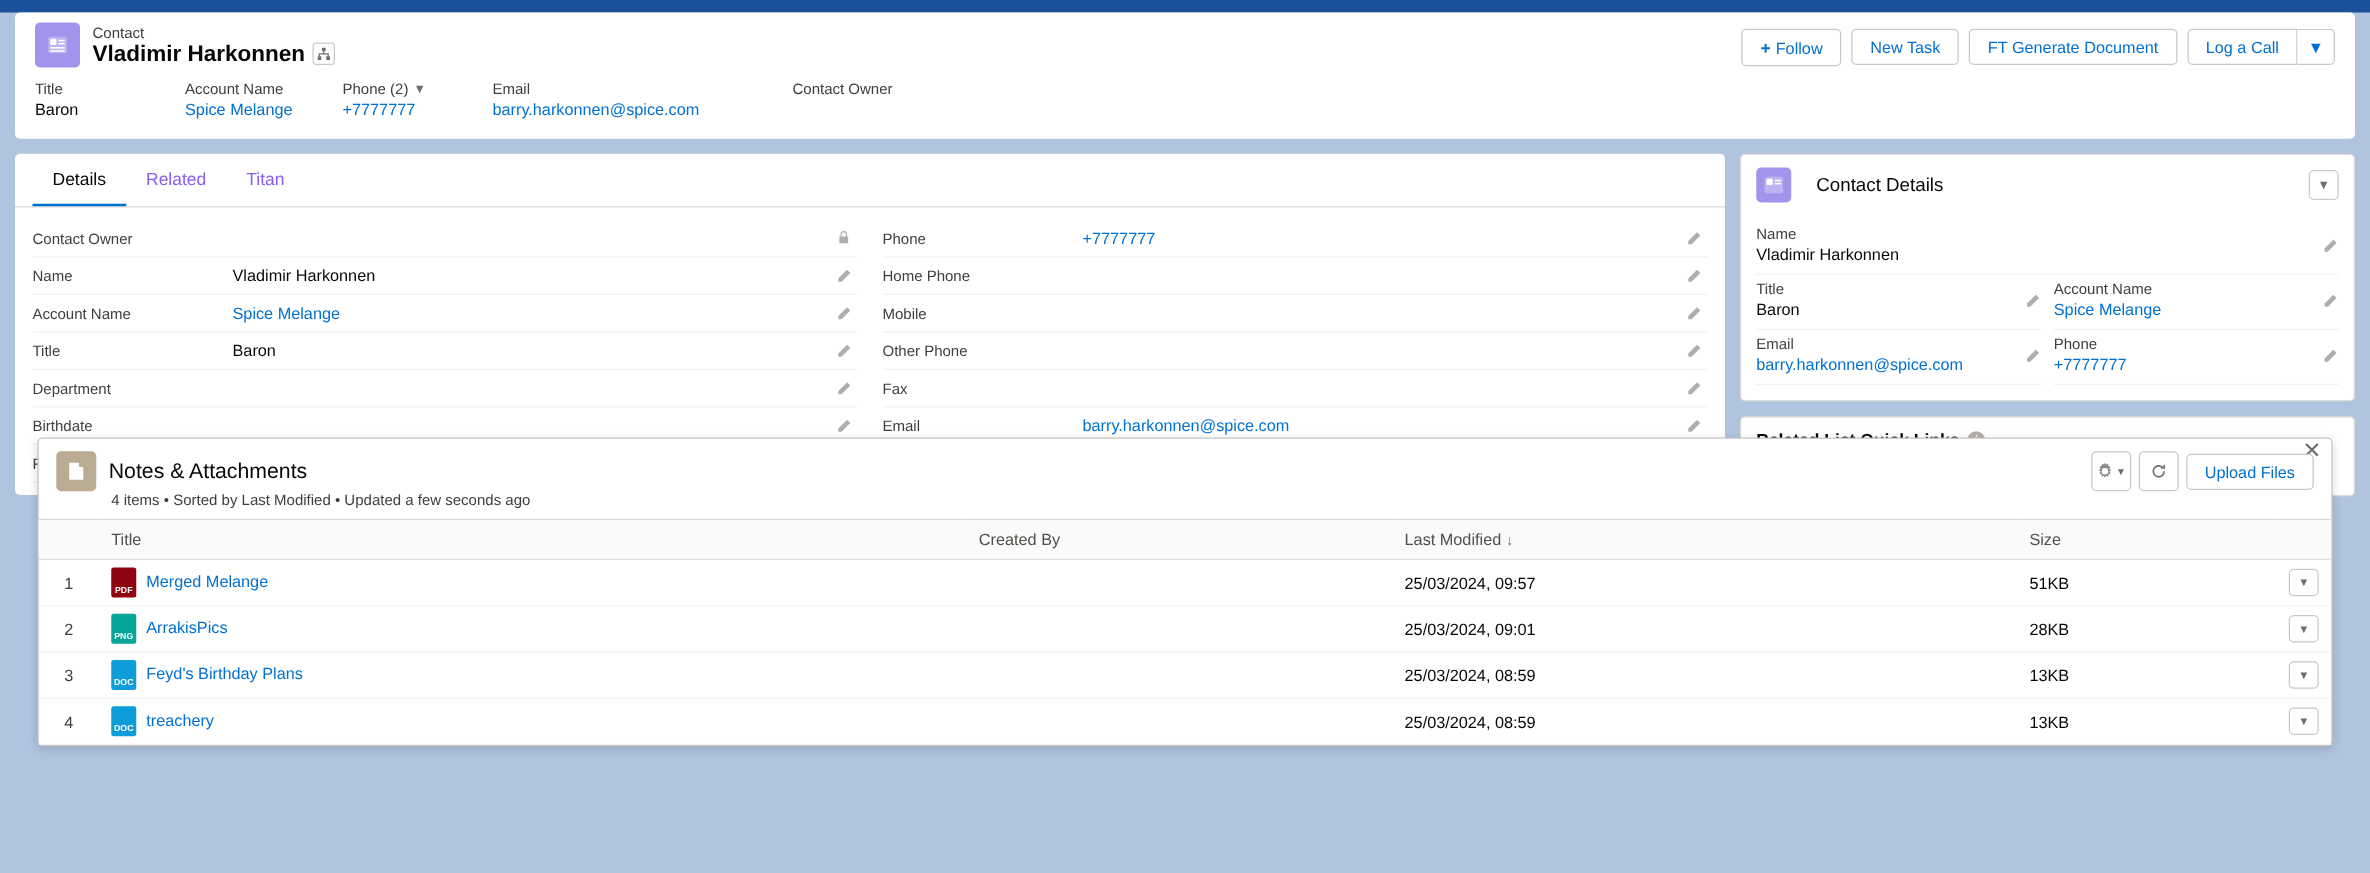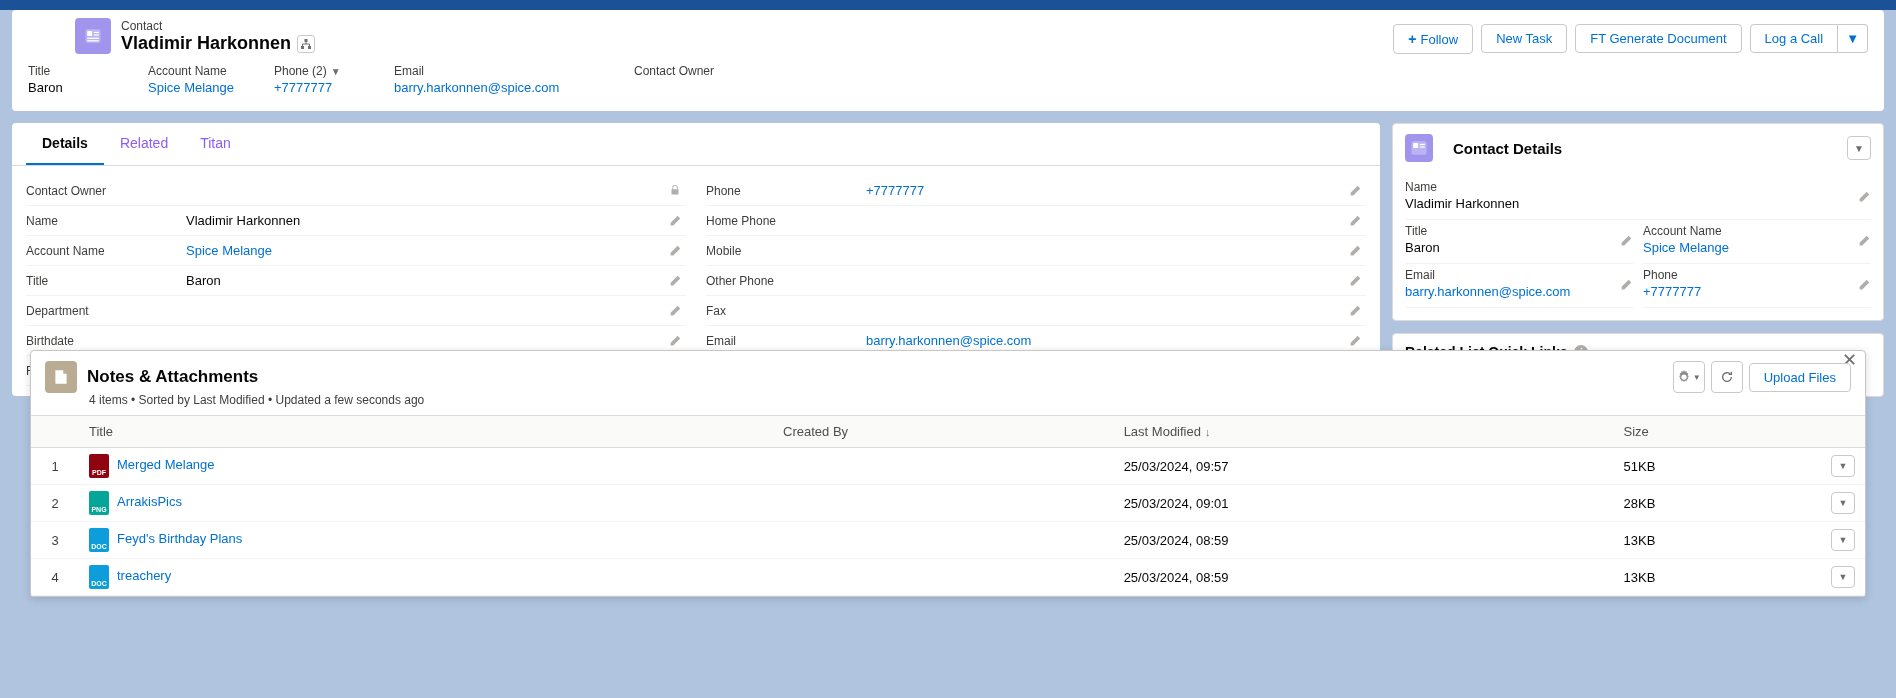--- a/index.html
+++ b/index.html
@@ -4,21 +4,21 @@
 <style>
 * { box-sizing: border-box; margin: 0; padding: 0; }
 body { font-family: "Salesforce Sans", Arial, sans-serif; font-size: 13px; color: #080707; background: #b0c4df; width: 1896px; height: 698px; overflow: hidden; position: relative; }
 a { color: #0070d2; text-decoration: none; cursor: pointer; }
 
 
 .top-bar { height: 10px; background: #1b5297; }
 
 
 .header-card { background: #fff; margin: 0 12px; border-radius: 4px; position: relative; }
-.header-top { display: flex; align-items: flex-end; padding: 8px 16px 4px 16px; margin-left: 47px; }
+.header-top { display: flex; align-items: center; padding: 8px 16px 4px 16px; }
 .record-icon { width: 36px; height: 36px; background: #a094ed; border-radius: 4px; display: flex; align-items: center; justify-content: center; color: #fff; margin-right: 10px; }
 .record-icon svg { width: 20px; height: 20px; fill: #fff; }
 .record-label { font-size: 12px; color: #3e3e3c; }
 .record-name { font-size: 18px; font-weight: 700; color: #080707; display: flex; align-items: center; gap: 6px; }
 .hierarchy-icon { width: 18px; height: 18px; border: 1px solid #c9c9c9; border-radius: 3px; display: inline-flex; align-items: center; justify-content: center; font-size: 10px; color: #706e6b; cursor: pointer; }
 .header-actions { margin-left: auto; display: flex; gap: 8px; align-items: flex-start; padding-top: 4px; }
 .btn { background: #fff; border: 1px solid #c9c9c9; border-radius: 4px; padding: 6px 14px; font-size: 13px; color: #0070d2; cursor: pointer; display: inline-flex; align-items: center; gap: 4px; }
 .btn-group { display: flex; }
 .btn-group .btn:first-child { border-top-right-radius: 0; border-bottom-right-radius: 0; }
 .btn-group .btn-dd { border-top-left-radius: 0; border-bottom-left-radius: 0; border-left: none; padding: 6px 8px; }
@@ -31,58 +31,58 @@
 .chev-down { font-size: 10px; color: #706e6b; }
 
 
 .main-area { display: flex; gap: 12px; margin: 12px 12px 0 12px; align-items: flex-start; }
 .left-col { flex: 1; background: #fff; border-radius: 4px; }
 .right-col { width: 492px; display: flex; flex-direction: column; gap: 12px; }
 
 
 .tabs { display: flex; border-bottom: 1px solid #dddbda; padding: 0 14px; }
 .tab { padding: 12px 16px; font-size: 14px; color: #8b5cf6; cursor: pointer; border-bottom: 2px solid transparent; }
-.tab.active { color: #080707; font-weight: 700; border-bottom-color: #0070d2; }
+.tab.active { color: #080707; font-weight: 400; border-bottom-color: #0070d2; }
 
 
 .details-grid { display: flex; padding: 10px 14px; gap: 20px; }
 .details-col { flex: 1; }
 .detail-row { display: flex; align-items: center; padding: 6px 0; border-bottom: 1px solid #f3f2f2; position: relative; min-height: 30px; }
 .detail-label { width: 160px; font-size: 12px; color: #3e3e3c; }
 .detail-value { flex: 1; font-size: 13px; }
 .pencil { width: 14px; height: 14px; color: #b0adab; cursor: pointer; position: absolute; right: 4px; }
 .pencil svg { width: 14px; height: 14px; fill: currentColor; }
 .lock-icon { width: 14px; height: 14px; color: #b0adab; position: absolute; right: 4px; }
 
 
 .panel { background: #fff; border-radius: 4px; border: 1px solid #dddbda; }
 .panel-header { display: flex; align-items: center; padding: 10px 12px; gap: 10px; }
 .panel-header .record-icon { width: 28px; height: 28px; }
-.panel-title { font-size: 15px; font-weight: 700; }
+.panel-title { font-size: 15px; font-weight: 400; }
 .panel-dd { margin-left: auto; width: 24px; height: 24px; border: 1px solid #c9c9c9; border-radius: 4px; display: flex; align-items: center; justify-content: center; cursor: pointer; font-size: 10px; color: #706e6b; }
 .cd-body { padding: 4px 12px 12px 12px; }
 .cd-row { display: flex; gap: 10px; }
 .cd-field { flex: 1; padding: 4px 0 8px 0; border-bottom: 1px solid #f3f2f2; position: relative; }
 .cd-field .detail-label { display: block; margin-bottom: 2px; width: auto; }
 .cd-field .pencil { right: 0; top: 14px; }
 
 .rllinks { background: #fff; border-radius: 4px; padding: 10px 12px; border: 1px solid #dddbda; }
 .rllinks-title { font-size: 14px; font-weight: 600; display: flex; align-items: center; gap: 6px; }
 .info-icon { width: 14px; height: 14px; border-radius: 50%; background: #b0adab; color: #fff; font-size: 10px; display: inline-flex; align-items: center; justify-content: center; font-style: italic; }
 .ql-row { display: flex; gap: 30px; margin-top: 8px; }
 .ql { display: flex; align-items: center; gap: 6px; font-size: 13px; }
 .ql-icon { width: 18px; height: 18px; border-radius: 3px; display: flex; align-items: center; justify-content: center; color: #fff; }
 .ql-icon.opp { background: #fcb95b; }
 .ql-icon.notes { background: #baac93; }
 
 
 .na-panel { position: absolute; left: 30px; right: 30px; top: 350px; background: #fff; border: 1px solid #c9c7c5; border-radius: 4px; box-shadow: 0 2px 8px rgba(0,0,0,0.15); }
 .na-header { display: flex; align-items: center; padding: 10px 14px 2px 14px; gap: 10px; position: relative; }
 .na-icon { width: 32px; height: 32px; background: #baac93; border-radius: 4px; display: flex; align-items: center; justify-content: center; color: #fff; }
-.na-title { font-size: 17px; font-weight: 700; }
+.na-title { font-size: 17px; font-weight: 400; }
 .na-close { position: absolute; right: 8px; top: -2px; font-size: 18px; color: #706e6b; cursor: pointer; background: none; border: none; }
 .na-actions { margin-left: auto; display: flex; gap: 6px; align-items: center; }
 .na-sub { font-size: 12px; color: #3e3e3c; padding: 0 14px 8px 58px; margin-top: -2px; }
 .icon-btn { width: 32px; height: 32px; border: 1px solid #c9c9c9; border-radius: 4px; background: #fff; display: flex; align-items: center; justify-content: center; cursor: pointer; color: #706e6b; }
 
 
 table.na-table { width: 100%; border-collapse: collapse; font-size: 13px; }
 .na-table th { text-align: left; font-weight: 400; color: #514f4d; padding: 8px 10px; border-top: 1px solid #dddbda; border-bottom: 1px solid #dddbda; background: #fafaf9; }
 .na-table td { padding: 6px 10px; border-bottom: 1px solid #f3f2f2; }
 .na-table td:first-child, .na-table th:first-child { width: 48px; text-align: center; color: #3e3e3c; }

